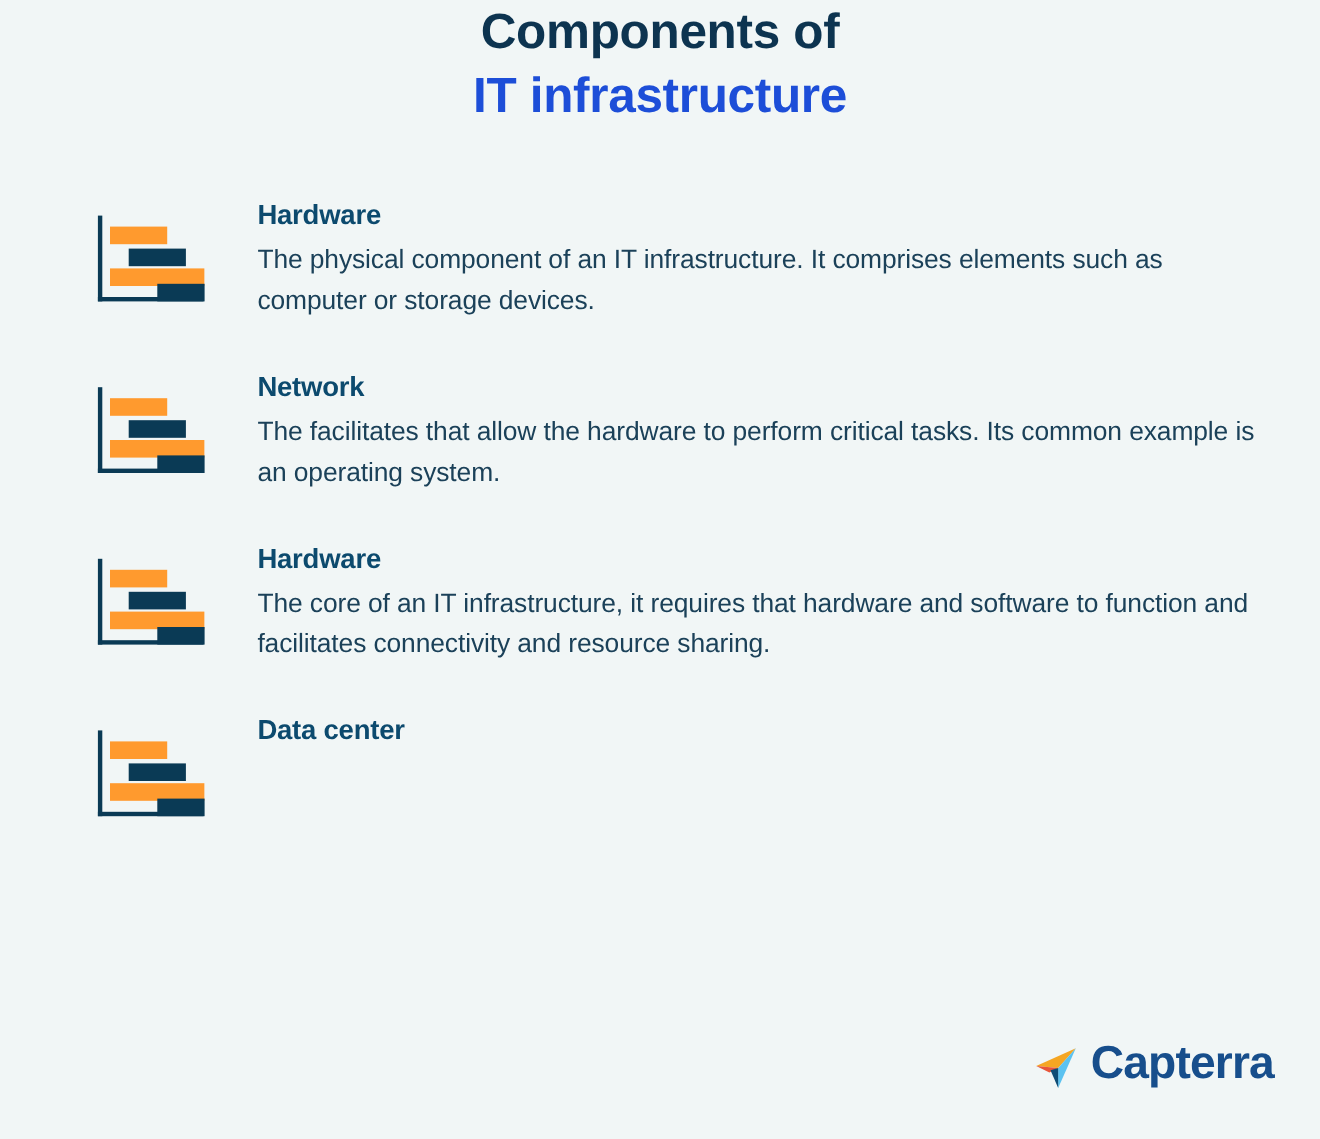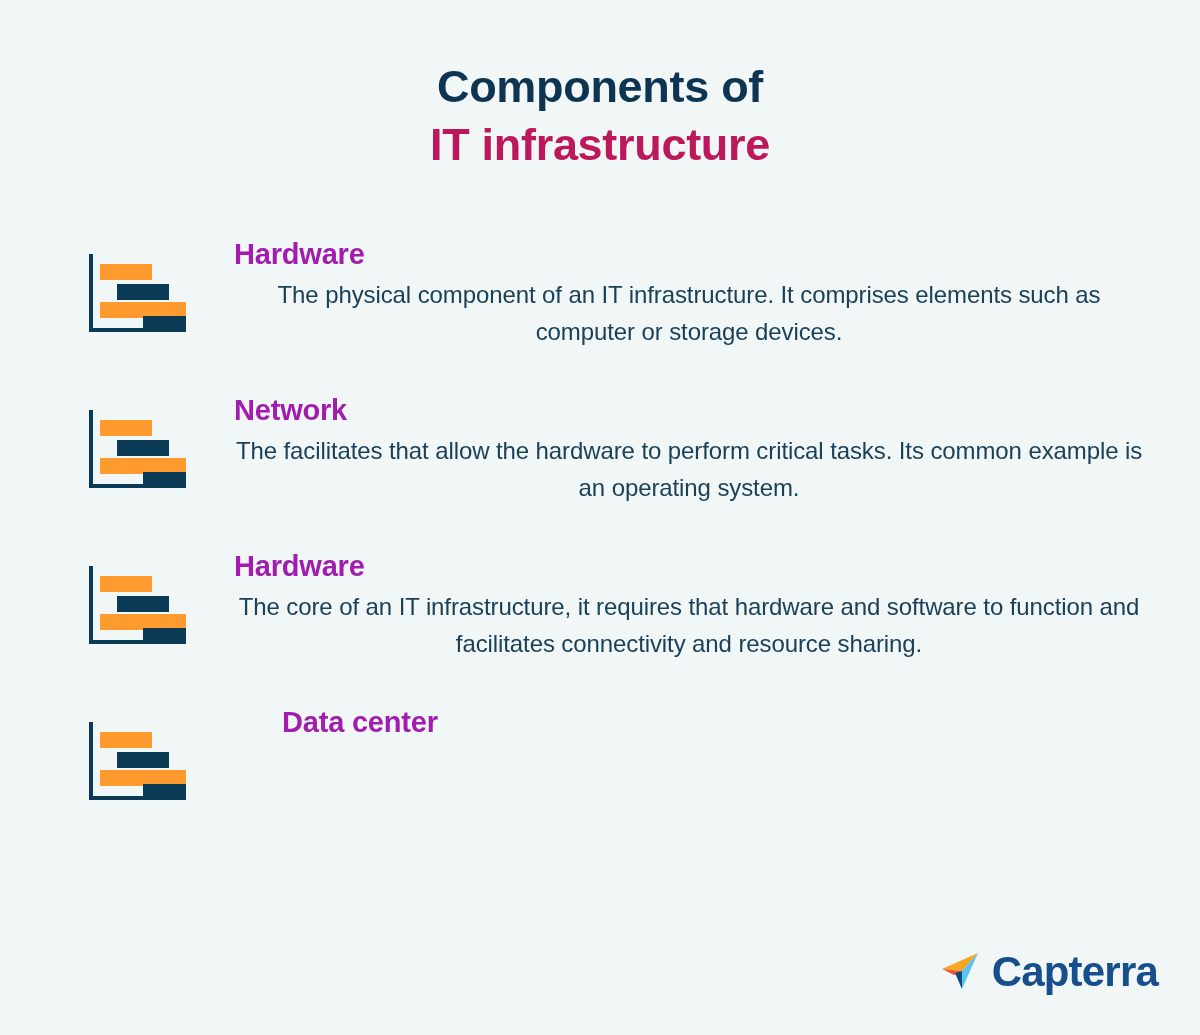--- a/index.html
+++ b/index.html
@@ -11,78 +11,76 @@
     height: 1035px;
     background: #F1F6F6;
     font-family: "Liberation Sans", sans-serif;
     overflow: hidden;
     position: relative;
   }
 
   
   .title-block {
     text-align: center;
-    padding-top: 58px;
   }
   .title-line {
     font-size: 45px;
     font-weight: bold;
     line-height: 58px;
     letter-spacing: -0.3px;
   }
   .title-line-1 { color: #0D3450; }
-  .title-line-2 { color: #be185d; }
+  .title-line-2 { color: #1d4ed8; }
 
   
   .sections {
     margin-top: 62px;
     padding-left: 86px;
   }
   .section {
     display: flex;
     align-items: flex-start;
     margin-bottom: 42px;
   }
-  .section:last-child { margin-bottom: 10px; gap: 48px; }
+  .section:last-child { margin-bottom: 10px; }
 
   .icon-wrap {
     width: 100px;
     flex: 0 0 100px;
     padding-top: 14px;
   }
   .gantt-icon { display: block; }
 
   .section-text {
     margin-left: 48px;
     max-width: 910px;
   }
   .section-heading {
-    font-size: 29px;
+    font-size: 25px;
     font-weight: bold;
-    color: #a21caf;
+    color: #0c4a6e;
     line-height: 36px;
     margin: 0 0 4px 0;
     letter-spacing: -0.2px;
   }
   .section-body {
     font-size: 24px;
     color: #1B4159;
     line-height: 37px;
     margin: 0;
     letter-spacing: -0.1px;
-    text-align: center;
   }
 
   
   .logo {
     position: absolute;
     right: 42px;
     bottom: 42px;
     display: flex;
-    align-items: flex-end;
+    align-items: flex-start;
   }
   .logo-mark { display: block; margin-right: 6px; }
   .logo-word {
     font-size: 42px;
     font-weight: bold;
     color: #174E8C;
     letter-spacing: -0.8px;
     line-height: 42px;
   }
 </style>

